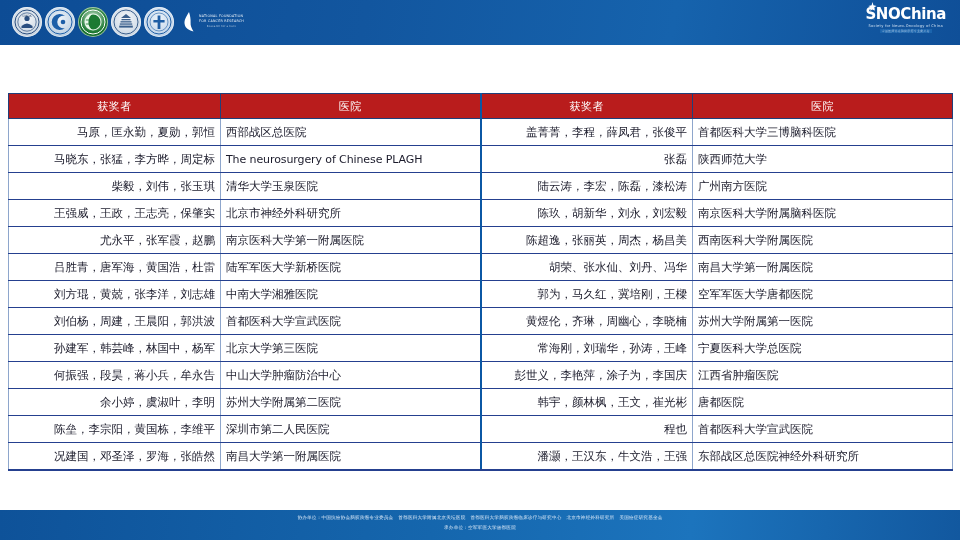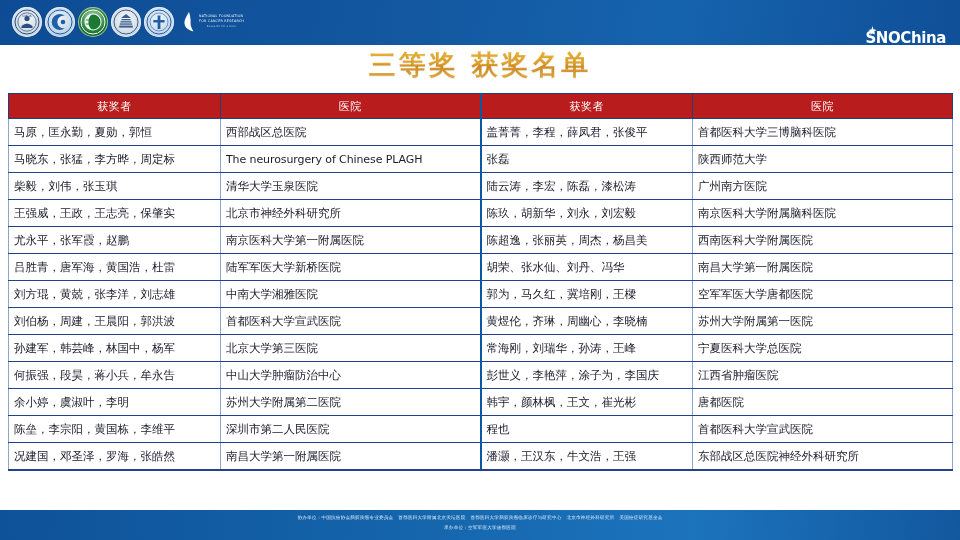--- a/index.html
+++ b/index.html
@@ -33,21 +33,21 @@
   .natfound{
     margin-left:6px;display:flex;align-items:center;gap:3px;
     color:#ffffff;
   }
   .nf-mark{width:13px;height:22px;position:relative;}
   .nf-text{display:flex;flex-direction:column;line-height:1;}
   .nf-l1{font-size:3.3px;letter-spacing:.25px;color:#e8f0f8;white-space:nowrap;}
   .nf-l2{font-size:3.3px;letter-spacing:.25px;color:#e8f0f8;white-space:nowrap;margin-top:1px;}
   .nf-l3{font-size:2.6px;letter-spacing:.2px;color:#b9cde0;white-space:nowrap;margin-top:3px;text-align:center;}
 
-  .snologo{position:absolute;right:14px;top:7px;display:flex;flex-direction:column;align-items:center;margin-top:24px;}
+  .snologo{position:absolute;right:14px;top:7px;display:flex;flex-direction:column;align-items:center;}
   .sno-main{display:flex;align-items:flex-end;color:#fff;}
   .sno-word{font-size:15px;font-weight:bold;letter-spacing:-.4px;line-height:1;font-family:"DejaVu Sans","Liberation Sans",sans-serif;}
   .sno-star{position:absolute;left:3px;top:-5px;width:9px;height:9px;}
   .sno-sub{font-size:3.6px;color:#cfe0f1;letter-spacing:.25px;margin-top:2px;white-space:nowrap;}
   .sno-sub2{font-size:3px;color:#9fc0e0;letter-spacing:.2px;margin-top:1px;white-space:nowrap;
             background:#1b64ad;padding:0 2px;}
 
   
   .titleband{position:absolute;left:0;top:45px;width:960px;height:45px;background:#ffffff;}
   .title{
@@ -69,21 +69,21 @@
     height:22px;text-align:center;border:1px solid #1f3f7a;
     letter-spacing:.5px;
   }
   table.awards th.mid{border-left:2px solid #0b57a4;}
   table.awards td{
     height:26px;font-size:11.5px;color:#1b1b2b;background:#ffffff;
     padding:0 5px;border-top:1.6px solid #25408f;border-bottom:1.6px solid #25408f;
     border-left:1px solid #8ea6cc;border-right:1px solid #8ea6cc;
     white-space:nowrap;overflow:hidden;
   }
-  table.awards td.name{text-align:left;}
+  table.awards td.name{text-align:right;}
   table.awards td.hosp{text-align:left;}
   table.awards td.gap{border-left:2px solid #0b57a4;}
   table.awards td.en{font-size:11px;letter-spacing:-.1px;}
   table.awards tr:last-child td{border-bottom:2px solid #25408f;}
 
   
   .bottombar{
     position:absolute;left:0;bottom:0;width:960px;height:30px;
     background:linear-gradient(95deg,#0e5299 0%,#1566ad 45%,#1c74bd 72%,#12589f 100%);
     color:#dbe9f7;
@@ -168,21 +168,20 @@
           <path d="M5 0 L6 3.6 L9.6 4.4 L6.6 6.2 L7.4 10 L5 7.8 L2.6 10 L3.4 6.2 L0.4 4.4 L4 3.6 Z" fill="#ffffff"></path>
         </svg>
         <span class="sno-word">SNOChina</span>
       </div>
       <span class="sno-sub">Society for Neuro-Oncology of China</span>
       <span class="sno-sub2">中国医师协会脑胶质瘤专业委员会</span>
     </div>
   </div>
 
   <div class="titleband"></div>
-  <div class="title">三等奖 获奖名单</div>
 
   <div class="tablewrap">
     <table class="awards">
       <colgroup>
         <col class="c-name">
           <col class="c-hosp">
           <col class="c-name">
           <col class="c-hosp">
       </colgroup>
       <thead>

